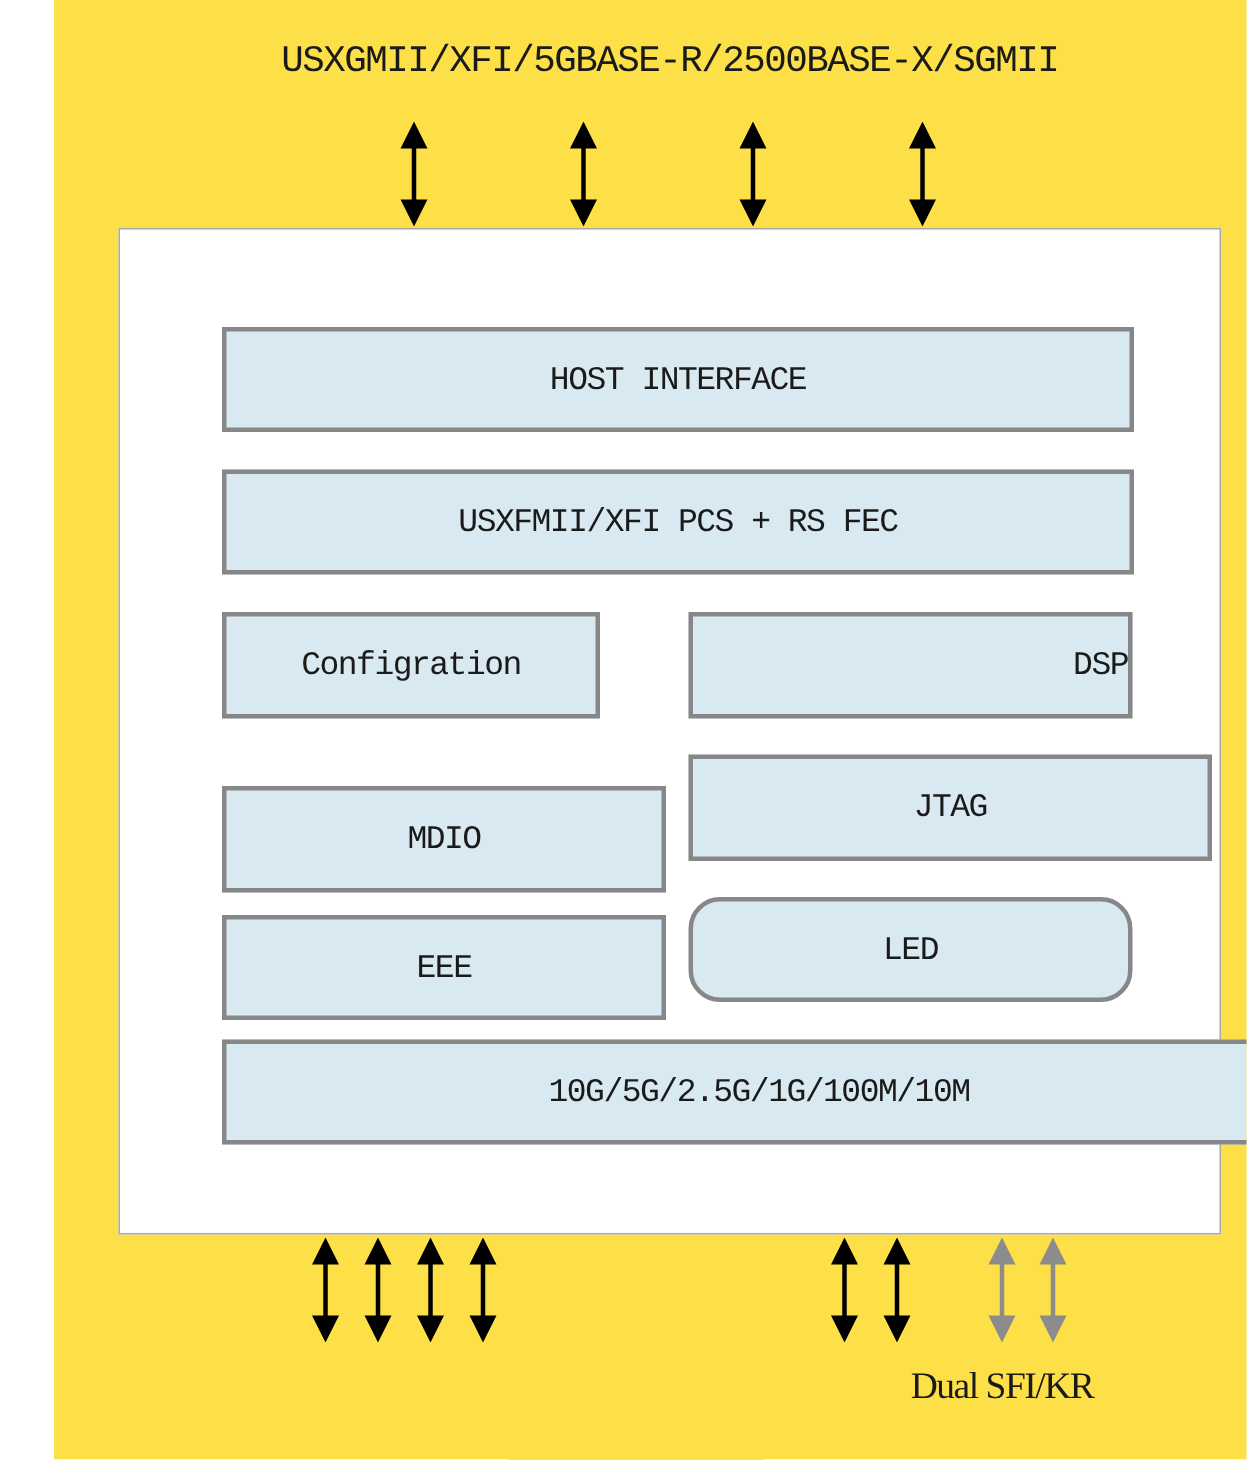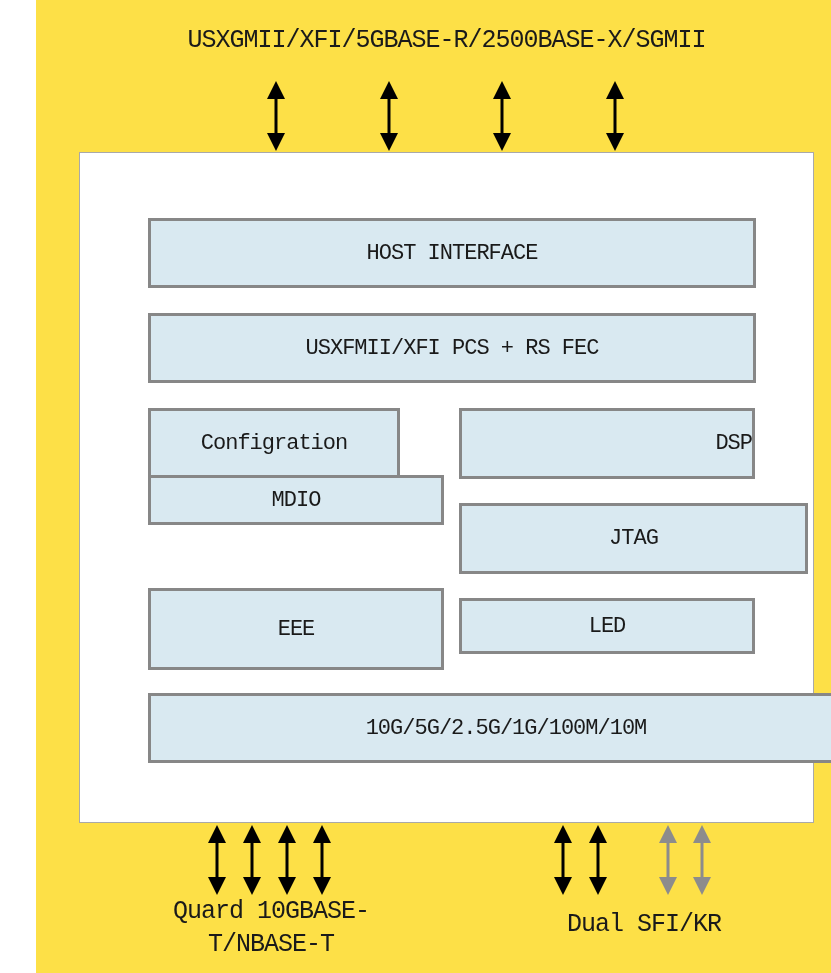--- a/index.html
+++ b/index.html
@@ -33,36 +33,36 @@
     border:3px solid var(--block-border);
     background:var(--block-fill);
     box-sizing:border-box;
     display:flex;align-items:center;justify-content:center;
     font-size:22px;letter-spacing:-1px;white-space:nowrap;
   }
   .blk-host   {left:112px;top:218px;width:608px;height:70px;}
   .blk-pcs    {left:112px;top:313px;width:608px;height:70px;}
   .blk-conf   {left:112px;top:408px;width:252px;height:71px;}
   .blk-dsp    {left:423px;top:408px;width:296px;height:71px;justify-content:flex-end;}
-  .blk-mdio   {left:112px;top:475px;width:296px;height:50px;}
+  .blk-mdio   {left:112px;top:524px;width:296px;height:71px;}
   .blk-jtag   {left:423px;top:503px;width:349px;height:71px;}
-  .blk-eee    {left:112px;top:588px;width:296px;height:82px;}
-  .blk-led    {left:423px;top:598px;width:296px;height:56px;}
+  .blk-eee    {left:112px;top:610px;width:296px;height:70px;}
+  .blk-led    {left:423px;top:598px;width:296px;height:70px;border-radius:21px;}
   .blk-speeds {left:112px;top:693px;width:716px;height:70px;}
   .arrow-group{position:absolute;display:flex;}
   .ag-top               {left:229px;top:81px;gap:91px;}
   .ag-bottom-left       {left:170px;top:825px;gap:13px;}
   .ag-bottom-right-black{left:516px;top:825px;gap:13px;}
   .ag-bottom-right-gray {left:621px;top:825px;gap:12px;}
   .bottom-label{
     position:absolute;text-align:center;
     font-size:25px;letter-spacing:-1px;line-height:33px;white-space:nowrap;
   }
   .bl-left {left:110px;top:895px;width:250px;}
-  .bl-right{left:495px;top:908px;width:226px;}
+  .bl-right{left:519px;top:908px;width:226px;font-family:Liberation Serif, serif;}
 </style>
 </head>
 <body>
 
 <div class="canvas">
 
   <div class="top-label">USXGMII/XFI/5GBASE-R/2500BASE-X/SGMII</div>
 
   <div class="arrow-group ag-top">
       <svg width="22" height="70" viewBox="0 0 22 70">
@@ -167,20 +167,16 @@
         <polygon points="11,0 2,18 20,18" fill="#8c8c8c"></polygon>
         <polygon points="11,70 2,52 20,52" fill="#8c8c8c"></polygon>
       </svg>
       <svg width="22" height="70" viewBox="0 0 22 70">
         <line x1="11" y1="14" x2="11" y2="56" stroke="#8c8c8c" stroke-width="3"></line>
         <polygon points="11,0 2,18 20,18" fill="#8c8c8c"></polygon>
         <polygon points="11,70 2,52 20,52" fill="#8c8c8c"></polygon>
       </svg>
     </div>
 
-  <div class="bottom-label bl-left">
-    <div>Quard 10GBASE-</div>
-    <div>T/NBASE-T</div>
-  </div>
 
   <div class="bottom-label bl-right">Dual SFI/KR</div>
 
 </div>
 
 </body></html>

